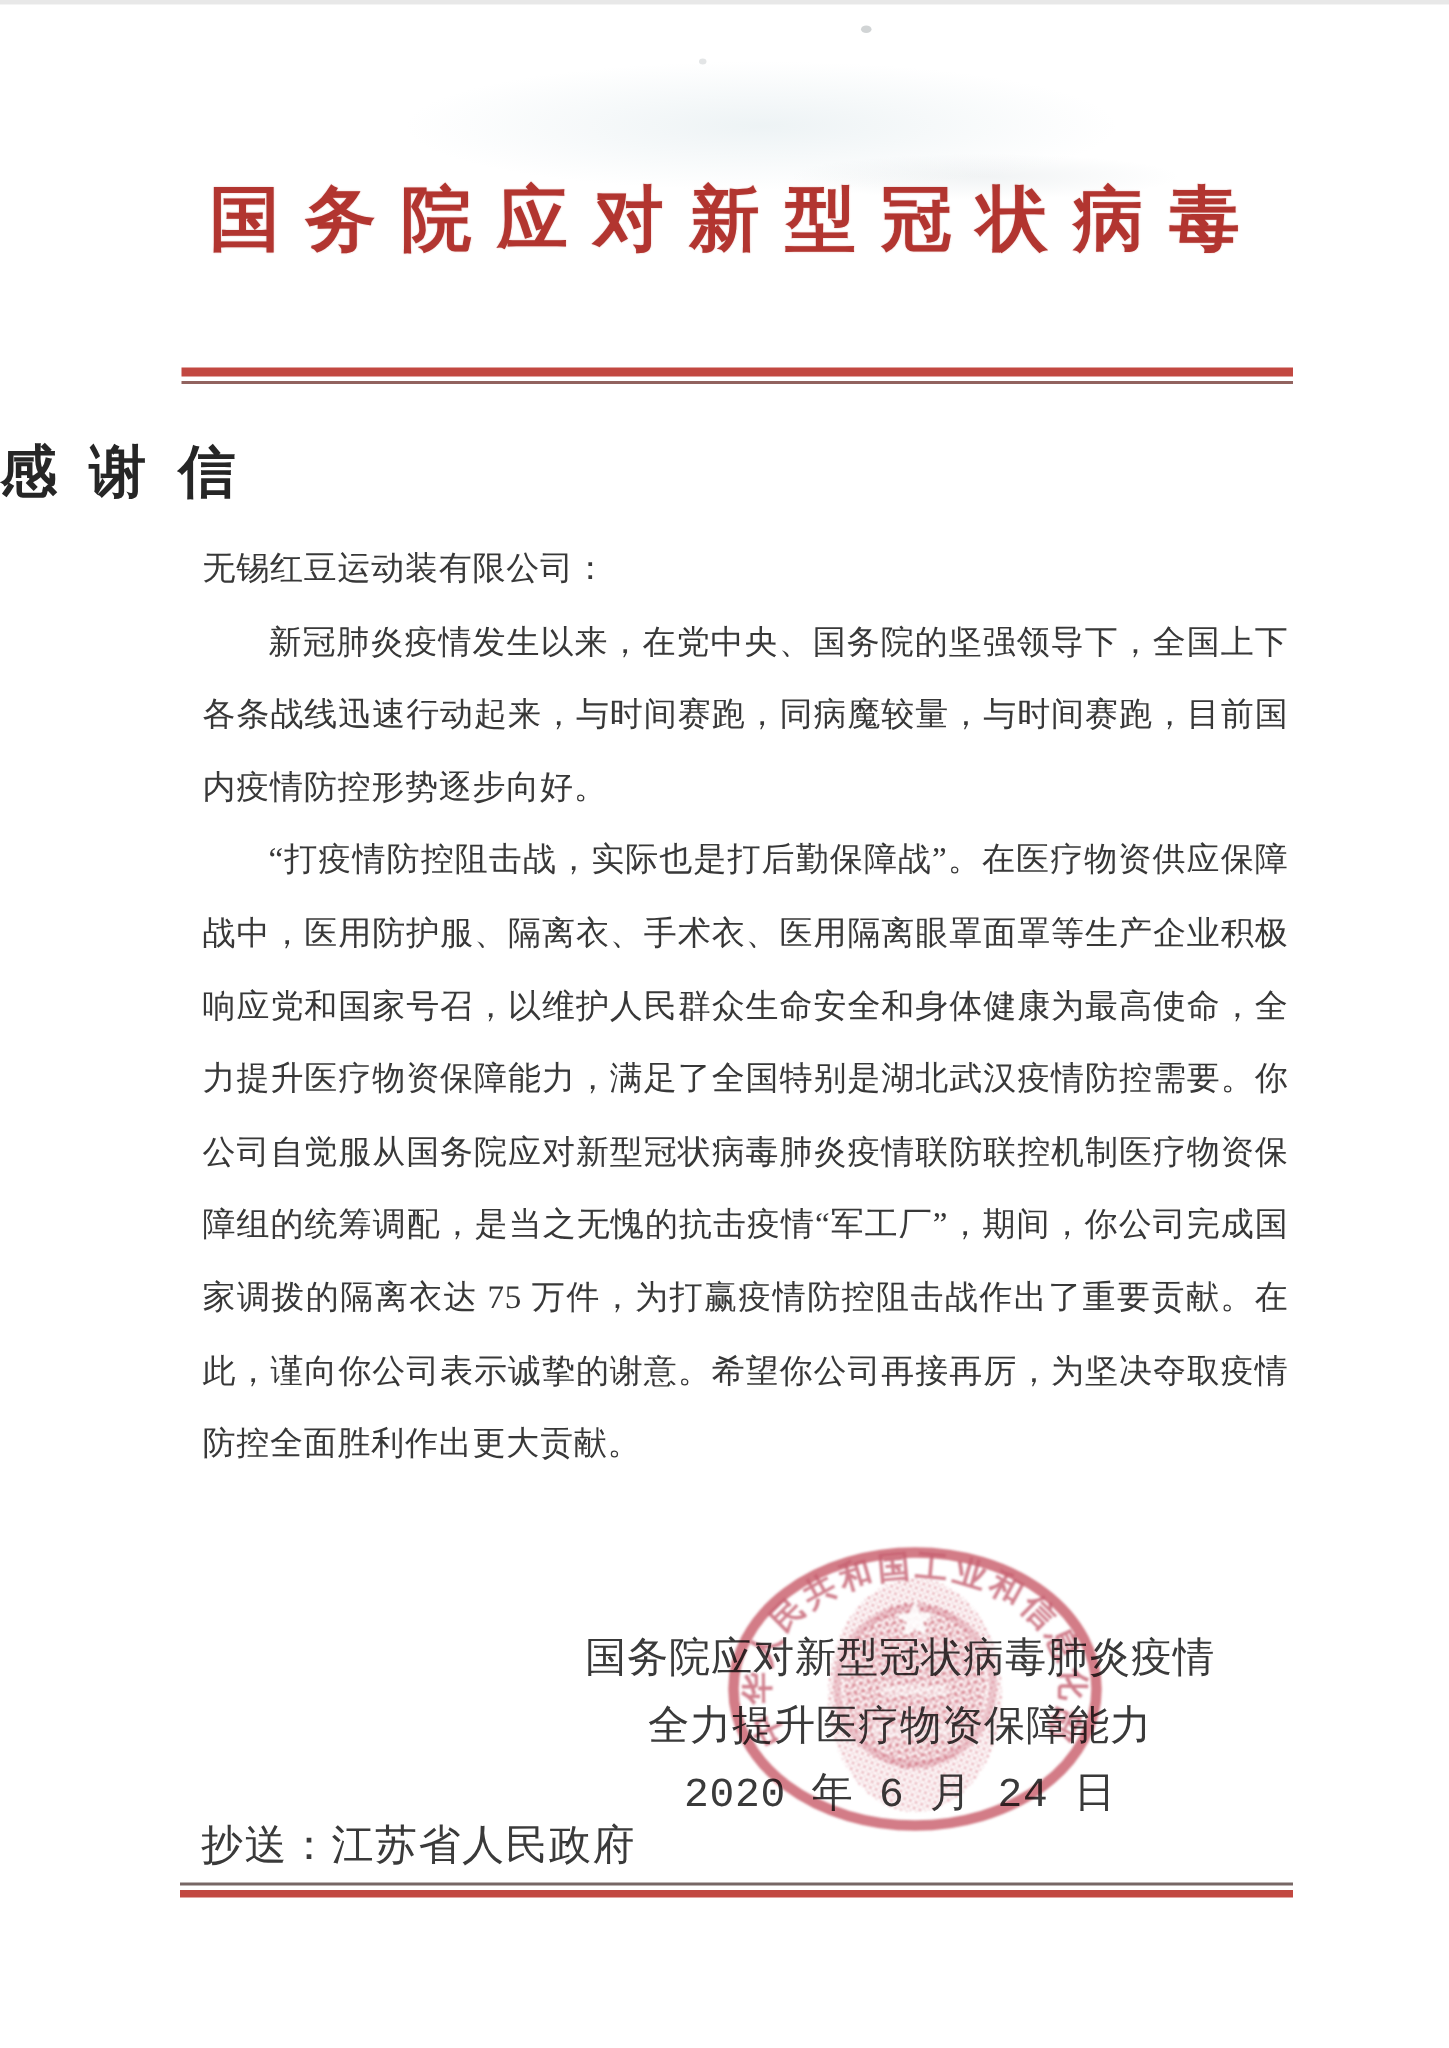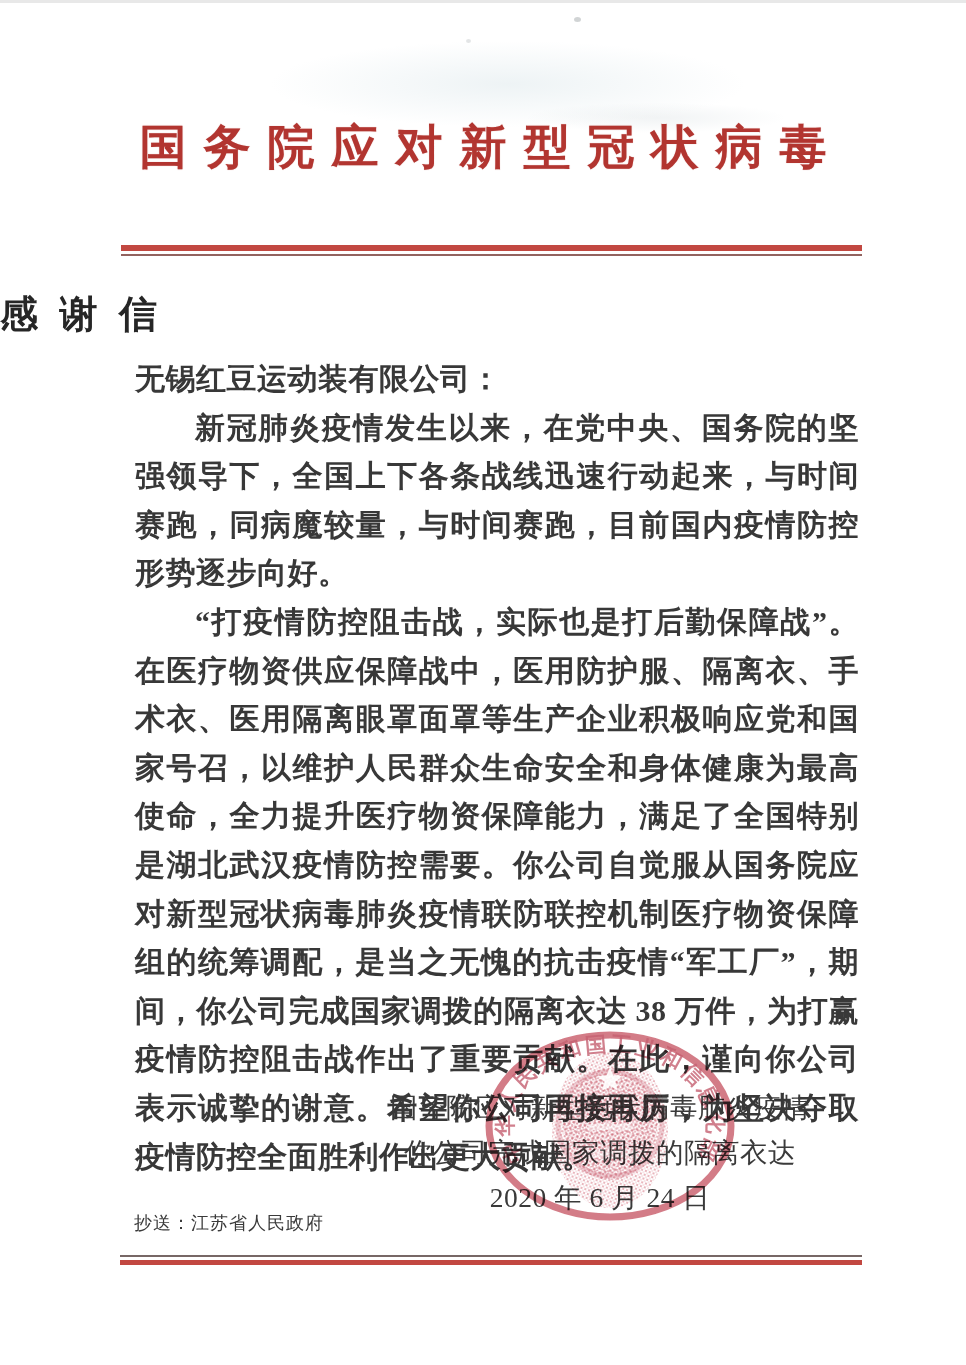--- a/index.html
+++ b/index.html
@@ -40,37 +40,36 @@
 
   
   .doc-title{
     position:absolute;left:0;top:286px;width:100%;
     font-size:38px;font-weight:bold;color:#262626;letter-spacing:6px;
   }
 
   
   .body-block{
     position:absolute;left:135px;top:352px;width:724px;
-    font-size:30px;line-height:48.6px;letter-spacing:.5px;color:#383838;
+    font-size:22px;line-height:48.6px;letter-spacing:.5px;color:#383838;
     text-align:justify;
-    font-weight:bold;
   }
   .body-block p{margin:0;text-indent:2em;}
   .salutation{margin:0 0 2px 0;}
   .para1{margin-top:2px;}
   .para2{margin-top:10px;}
 
   
   .sign-block{
     position:absolute;left:350px;top:1082px;width:500px;text-align:center;
-    font-size:27.5px;line-height:45px;color:#3a3a3a;letter-spacing:.5px;
+    font-size:27.5px;line-height:45px;color:#3a3a3a;letter-spacing:.5px;font-family:Liberation Mono, monospace;
   }
 
   
-  .cc-line{position:absolute;left:134px;top:1208px;font-size:18px;color:#3a3a3a;letter-spacing:1px;}
+  .cc-line{position:absolute;left:134px;top:1208px;font-size:28px;color:#3a3a3a;letter-spacing:1px;}
   .rule-foot{position:absolute;left:120px;top:1252px;width:742px;}
   .rule-foot .thin{height:2px;opacity:.8;}
   .rule-foot .gap{height:3px;}
   .rule-foot .thick{height:5px;}
 
   
   .seal{
     position:absolute;left:481px;top:1025px;width:260px;height:200px;
     mix-blend-mode:multiply;opacity:.92;pointer-events:none;
   }
@@ -92,26 +91,26 @@
     <div class="thick" style="background:#c24841;"></div>
     <div class="gap"></div>
     <div class="thin" style="background:#6e2f2a;"></div>
   </div>
 
   <div class="doc-title">感 谢 信</div>
 
   <div class="body-block">
     <p class="salutation" style="text-indent:0;">无锡红豆运动装有限公司：</p>
     <p class="para1">新冠肺炎疫情发生以来，在党中央、国务院的坚强领导下，全国上下各条战线迅速行动起来，与时间赛跑，同病魔较量，与时间赛跑，目前国内疫情防控形势逐步向好。</p>
-    <p class="para2">“打疫情防控阻击战，实际也是打后勤保障战”。在医疗物资供应保障战中，医用防护服、隔离衣、手术衣、医用隔离眼罩面罩等生产企业积极响应党和国家号召，以维护人民群众生命安全和身体健康为最高使命，全力提升医疗物资保障能力，满足了全国特别是湖北武汉疫情防控需要。你公司自觉服从国务院应对新型冠状病毒肺炎疫情联防联控机制医疗物资保障组的统筹调配，是当之无愧的抗击疫情“军工厂”，期间，你公司完成国家调拨的隔离衣达 38 万件，为打赢疫情防控阻击战作出了重要贡献。在此，谨向你公司表示诚挚的谢意。希望你公司再接再厉，为坚决夺取疫情防控全面胜利作出更大贡献。</p>
+    <p class="para2">“打疫情防控阻击战，实际也是打后勤保障战”。在医疗物资供应保障战中，医用防护服、隔离衣、手术衣、医用隔离眼罩面罩等生产企业积极响应党和国家号召，以维护人民群众生命安全和身体健康为最高使命，全力提升医疗物资保障能力，满足了全国特别是湖北武汉疫情防控需要。你公司自觉服从国务院应对新型冠状病毒肺炎疫情联防联控机制医疗物资保障组的统筹调配，是当之无愧的抗击疫情“军工厂”，期间，你公司完成国家调拨的隔离衣达 75 万件，为打赢疫情防控阻击战作出了重要贡献。在此，谨向你公司表示诚挚的谢意。希望你公司再接再厉，为坚决夺取疫情防控全面胜利作出更大贡献。</p>
   </div>
 
   <div class="sign-block">
     <div>国务院应对新型冠状病毒肺炎疫情</div>
-    <div>你公司完成国家调拨的隔离衣达</div>
+    <div>全力提升医疗物资保障能力</div>
     <div>2020 年 6 月 24 日</div>
   </div>
 
   <svg class="seal" viewBox="0 0 260 200">
     <defs>
       <filter id="soft" x="-10%" y="-10%" width="120%" height="120%">
         <feGaussianBlur stdDeviation="0.55"></feGaussianBlur>
       </filter>
       <pattern id="speckA" width="4" height="4" patternUnits="userSpaceOnUse" patternTransform="rotate(18)">
         <circle cx="1" cy="1" r="1.0" fill="#d4717f"></circle>

